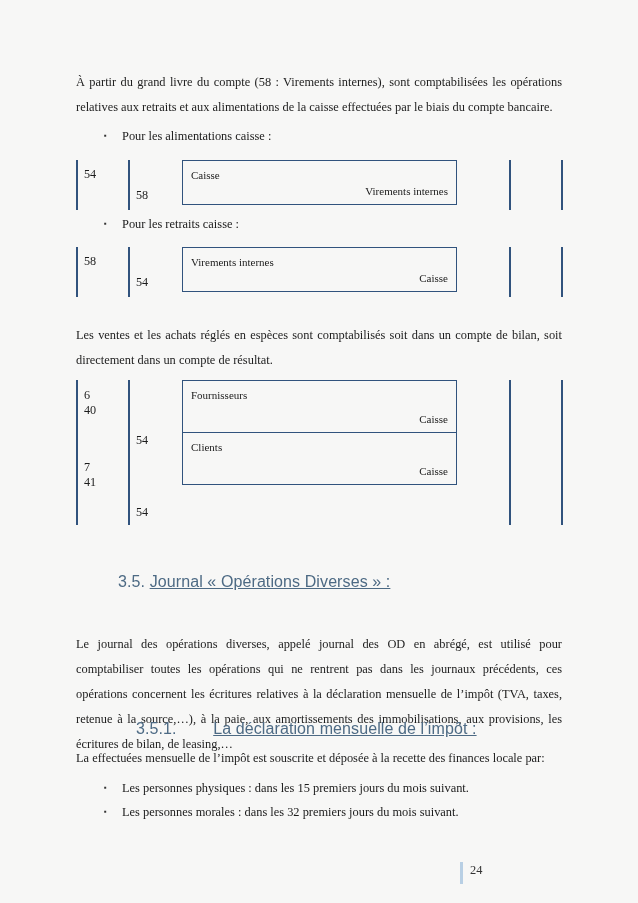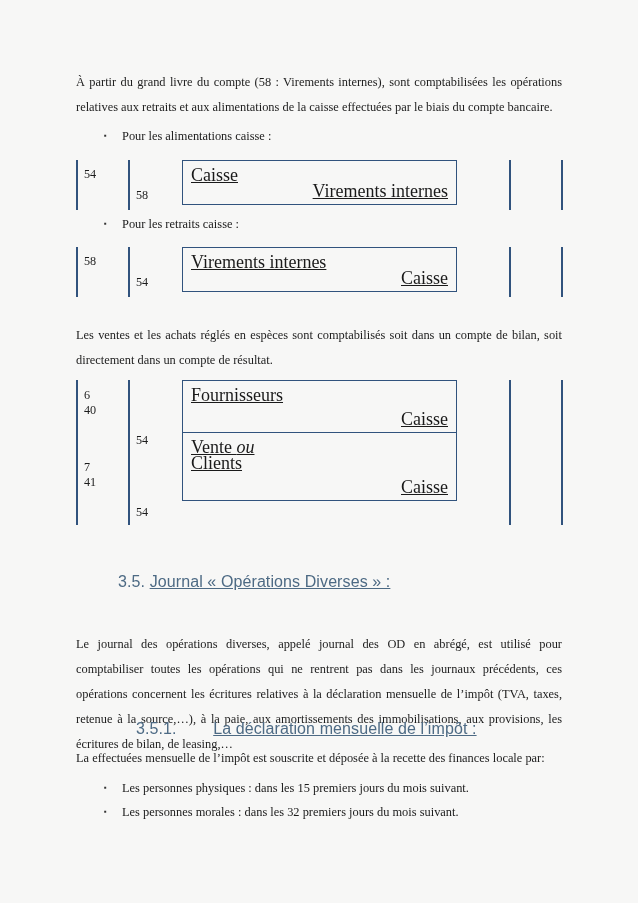--- a/index.html
+++ b/index.html
@@ -105,23 +105,22 @@
     position: absolute;
     left: 106px;
     width: 273px;
     border: 1.6px solid #31537d;
     box-sizing: content-box;
     background: #f7f7f6;
   }
   .entrybox {
     box-sizing: border-box;
     padding: 6px 8px 5px 8px;
-    font-size: 18px;
+    font-size: 11px;
     line-height: 16px;
-    text-decoration: underline;
   }
   .entrybox + .entrybox { border-top: 1.6px solid #31537d; }
   .entrybox .debit { text-align: left; }
   .entrybox .credit { text-align: right; }
   .entrybox .spacer { height: 8px; }
   em.ou { font-style: italic; }
 
   
   .footer {
     position: absolute;
@@ -221,21 +220,20 @@
     <div class="code c1" style="top:94px;">41</div>
     <div class="code c2" style="top:124px;">54</div>
 
     <div class="boxwrap" style="top:0px;">
       <div class="entrybox">
         <div class="debit">Fournisseurs</div>
         <div class="spacer"></div>
         <div class="credit">Caisse</div>
       </div>
       <div class="entrybox">
-        <div class="debit"><span>Vente</span> <em class="ou">ou</em></div>
         <div class="debit">Clients</div>
         <div class="spacer"></div>
         <div class="credit">Caisse</div>
       </div>
     </div>
   </div>
 
   <div style="position:absolute;left:76px;right:76px;top:573px;">
     <div class="heading h2">
       <span class="num">3.5.</span>
@@ -262,14 +260,18 @@
     <div class="bullet-line">
       <span class="bullet-mark">▪</span>
       <span class="bullet-text">Les personnes physiques : dans les 15 premiers jours du mois suivant.</span>
     </div>
     <div class="bullet-line">
       <span class="bullet-mark">▪</span>
       <span class="bullet-text">Les personnes morales : dans les 32 premiers jours du mois suivant.</span>
     </div>
   </div>
 
+  <div class="footer">
+    <div class="bar"></div>
+    <div class="pageno">24</div>
+  </div>
 
 </div>
 
 </body></html>

